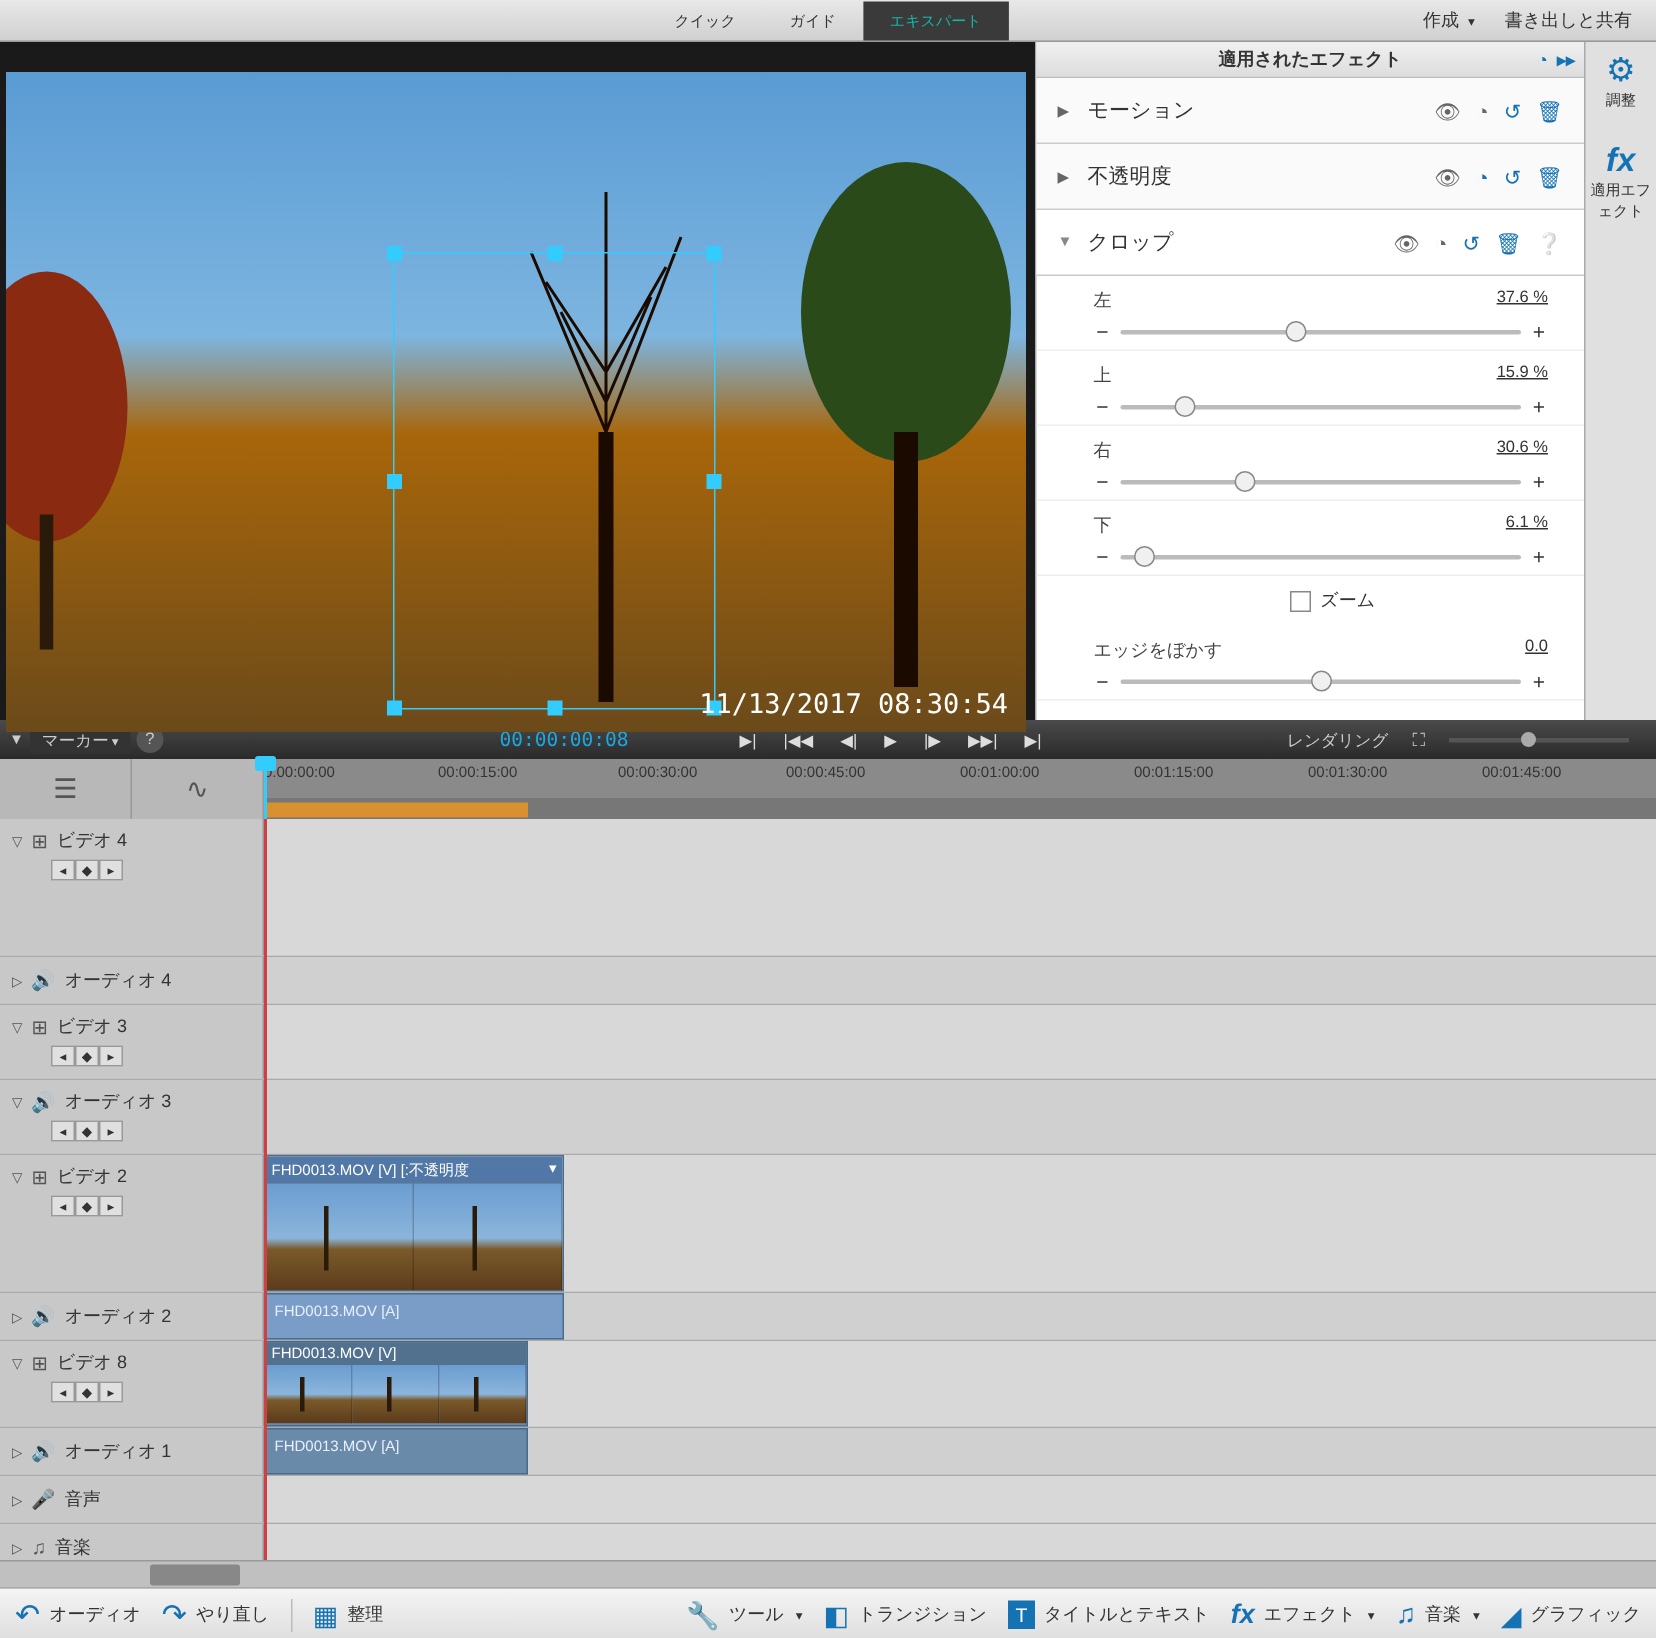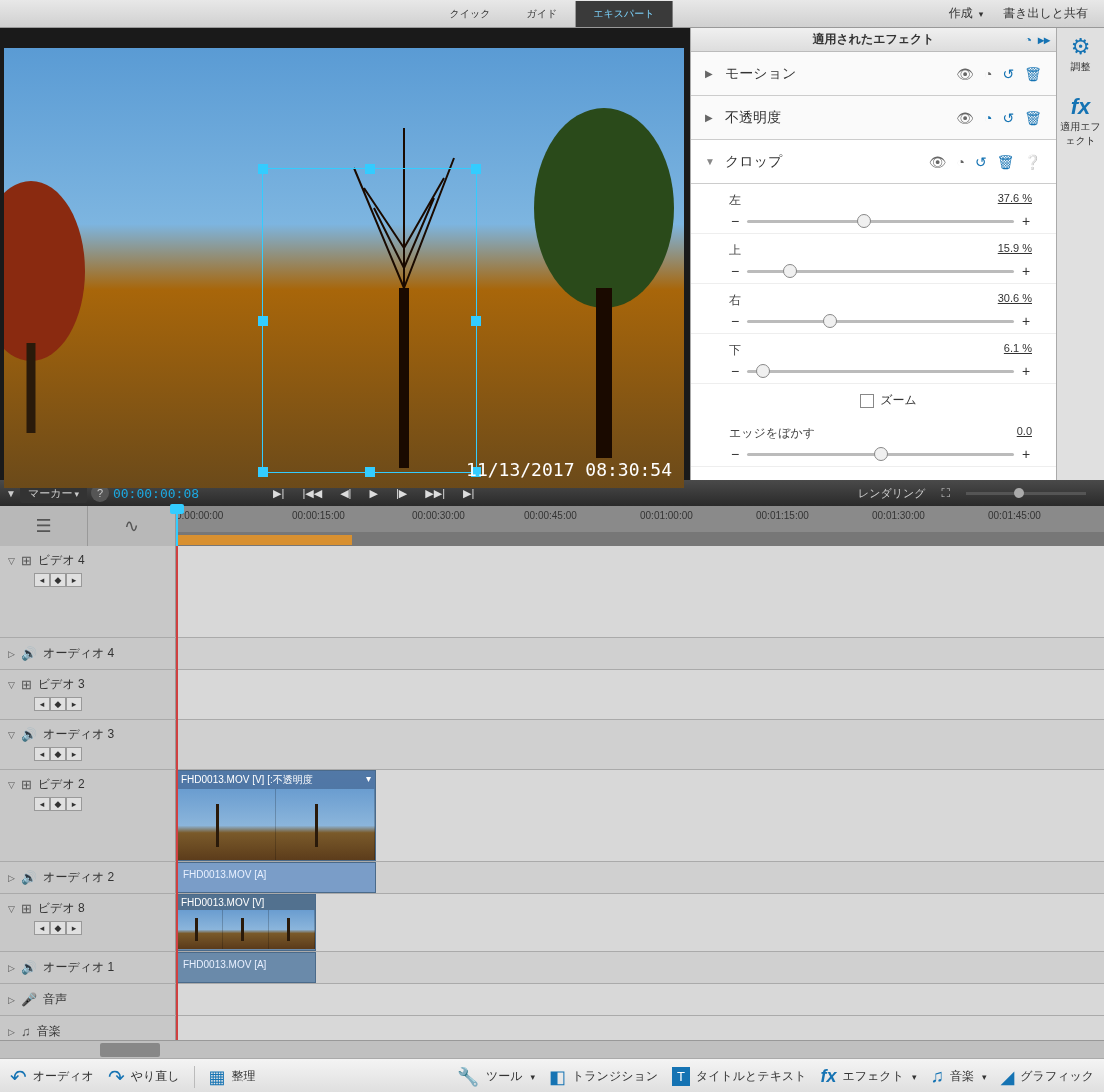--- a/index.html
+++ b/index.html
@@ -2,21 +2,21 @@
 <html><head>
 <meta charset="utf-8">
 <style>
 * { margin:0; padding:0; box-sizing:border-box; font-family:"Hiragino Sans","Meiryo",sans-serif; }
 body { background:#b8b8b8; width:1104px; height:1092px; overflow:hidden; font-size:12px; color:#333; }
 .topbar { height:28px; background:linear-gradient(#e8e8e8,#d0d0d0); display:flex; align-items:center; border-bottom:1px solid #999; }
 .top-left { display:flex; gap:8px; padding-left:8px; }
 .top-menu { font-size:12px; padding:4px 8px; cursor:pointer; display:flex; align-items:center; gap:4px; }
 .top-tabs { display:flex; margin-left:auto; margin-right:auto; position:absolute; left:50%; transform:translateX(-50%); }
 .top-tab { padding:6px 18px; font-size:10px; cursor:pointer; }
-.top-tab.active { background:#3a3a3a; color:#7dd3fc; }
+.top-tab.active { background:#3a3a3a; color:#14b8a6; }
 .top-right { margin-left:auto; display:flex; gap:4px; padding-right:8px; }
 .dropdown-arrow::after { content:"▾"; font-size:9px; margin-left:2px; }
 
 .main { display:flex; height:452px; }
 .preview { width:690px; background:#1a1a1a; position:relative; padding:20px 4px 4px 4px; }
 .preview-canvas { width:680px; height:440px; background:linear-gradient(180deg,#5a9bd4 0%,#7db5e0 40%,#a8660a 55%,#6b4a1a 100%); position:relative; overflow:hidden; }
 .tree { position:absolute; }
 .tree1 { left:330px; top:60px; width:140px; height:360px; }
 .tree2 { left:530px; top:50px; width:140px; height:360px; }
 .tree3 { left:0; top:100px; width:90px; height:300px; }
@@ -50,21 +50,21 @@
 .zoom-cb { width:14px; height:14px; border:1px solid #888; background:#fff; }
 
 .right-rail { width:48px; background:#e0e0e0; border-left:1px solid #aaa; display:flex; flex-direction:column; align-items:center; padding-top:6px; gap:20px; font-size:10px; }
 .rail-item { text-align:center; }
 .rail-icon { font-size:22px; color:#1573b3; display:block; }
 
 .transport { height:26px; background:linear-gradient(#4a4a4a,#2a2a2a); display:flex; align-items:center; color:#ccc; padding:0 6px; gap:4px; }
 .trans-left { display:flex; align-items:center; gap:4px; }
 .marker-dd { background:#333; padding:2px 8px; border-radius:2px; font-size:11px; }
 .help-btn { width:18px; height:18px; background:#555; border-radius:50%; display:flex; align-items:center; justify-content:center; font-size:11px; }
-.timecode { color:#1ba8e0; font-family:monospace; font-size:13px; }
+.timecode { color:#1ba8e0; font-family:monospace; font-size:13px; margin-left:220px; }
 .trans-buttons { display:flex; gap:18px; margin-left:70px; }
 .trans-btn { color:#ddd; font-size:11px; cursor:pointer; }
 .render-label { margin-left:auto; font-size:11px; }
 .zoom-slider { width:120px; height:3px; background:#555; margin:0 12px; position:relative; }
 .zoom-slider .thumb { position:absolute; width:10px; height:10px; background:#aaa; border-radius:50%; top:-4px; left:40%; }
 
 .ruler { height:40px; background:#999; display:flex; }
 .ruler-tools { width:176px; background:#b8b8b8; display:flex; }
 .ruler-tool-btn { flex:1; display:flex; align-items:center; justify-content:center; border-right:1px solid #999; color:#555; font-size:18px; }
 .ruler-scale { flex:1; position:relative; background:#8a8a8a; }
@@ -90,21 +90,21 @@
 .track.tall { height:92px; }
 
 .clip { position:absolute; left:0; top:0; bottom:0; background:linear-gradient(#9db8d8,#6a8fb8); border:1px solid #4a6a8a; overflow:hidden; }
 .clip-v2 { width:200px; background:linear-gradient(#a8c8e8,#7aa0c8); }
 .clip-label { font-size:10px; color:#fff; padding:2px 4px; background:rgba(60,100,150,0.8); white-space:nowrap; display:flex; justify-content:space-between; }
 .clip-thumbs { display:flex; height:calc(100% - 16px); }
 .clip-thumb { flex:1; background:linear-gradient(180deg,#6a9dd0 0%,#8bb5db 50%,#7a5a2a 60%,#5a3a1a 100%); border-right:1px solid rgba(0,0,0,0.2); position:relative;}
 .clip-thumb::after{content:"";position:absolute;left:40%;top:20%;width:3px;height:60%;background:#2a1a0a;}
 .clip-a { height:100%; background:#7a9dc8; }
 .clip-a .clip-label { background:transparent; color:#e8f0ff; padding:6px; }
-.clip-v1 { width:140px; }
+.clip-v1 { width:176px; }
 
 .playline { position:absolute; left:176px; top:0; width:2px; height:100%; background:#d04040; z-index:5; }
 
 .hscroll { height:18px; background:#c0c0c0; border-top:1px solid #999; position:relative; }
 .hscroll-thumb { position:absolute; left:100px; width:60px; height:14px; top:2px; background:#888; border-radius:2px; }
 
 .bottombar { height:36px; background:linear-gradient(#f4f4f4,#dedede); display:flex; align-items:center; padding:0 10px; gap:14px; border-top:1px solid #aaa; }
 .bb-item { display:flex; align-items:center; gap:6px; font-size:12px; cursor:pointer; }
 .bb-icon { font-size:18px; color:#1573b3; }
 .bb-sep { width:1px; height:22px; background:#bbb; }

